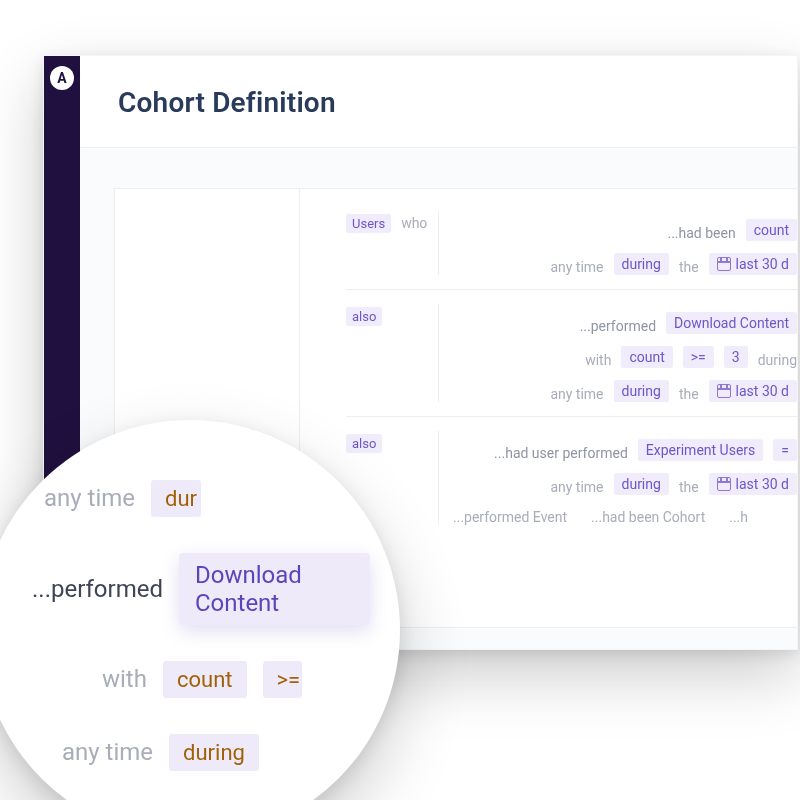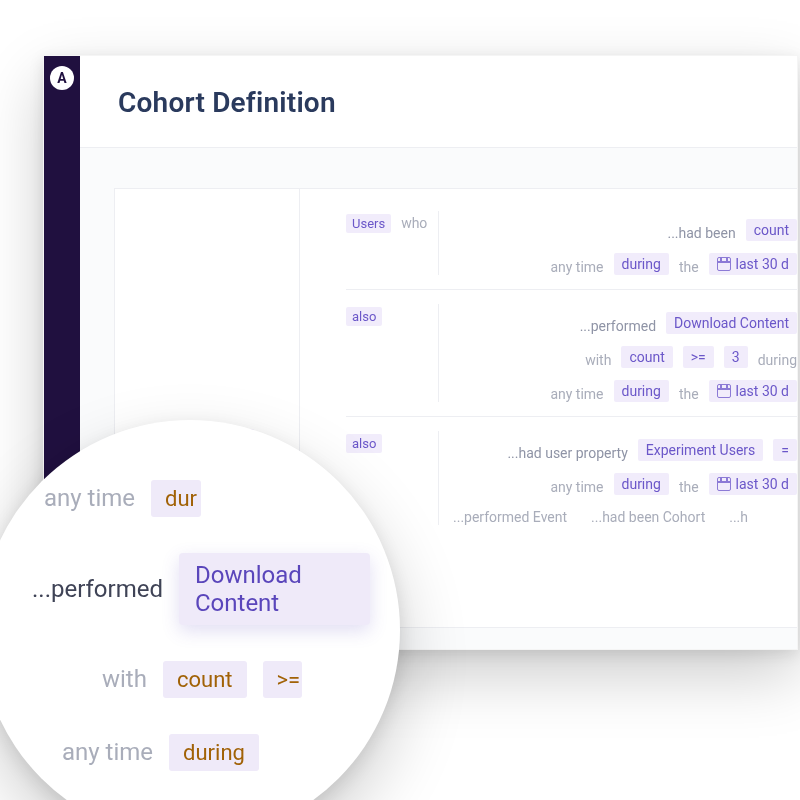--- a/index.html
+++ b/index.html
@@ -184,21 +184,21 @@
             </div>
           </div>
 
           <div class="clause-row last">
             <div class="clause-left">
               <span class="token sm">also</span>
             </div>
             <div class="divider-vert"></div>
             <div class="clause-body">
               <div class="line first">
-                <span class="lead">...had user property</span>
+                <span class="lead">...had user performed</span>
                 <span class="token">Experiment Users</span>
                 <span class="token">=</span>
               </div>
               <div class="line">
                 <span class="plain">any time</span>
                 <span class="token">during</span>
                 <span class="plain">the</span>
                 <span class="token cal">last 30 d</span>
               </div>
               <div class="suggest-row">

